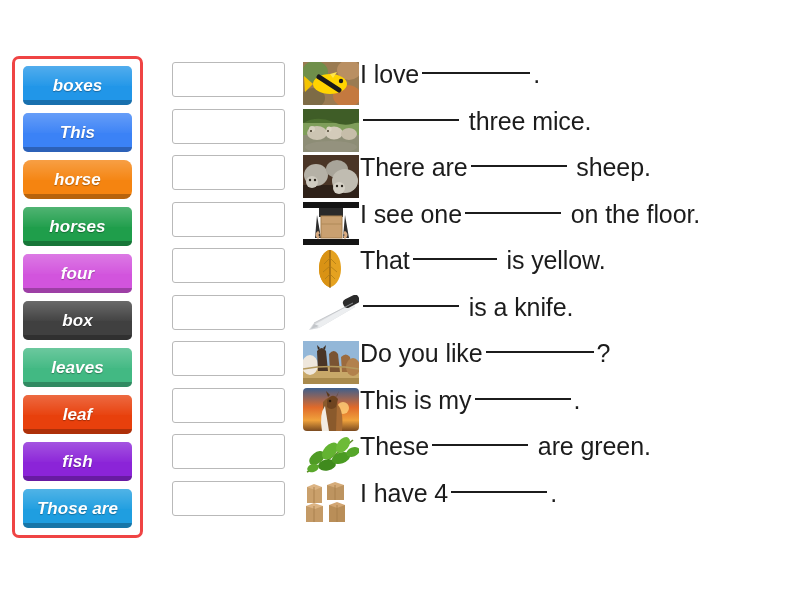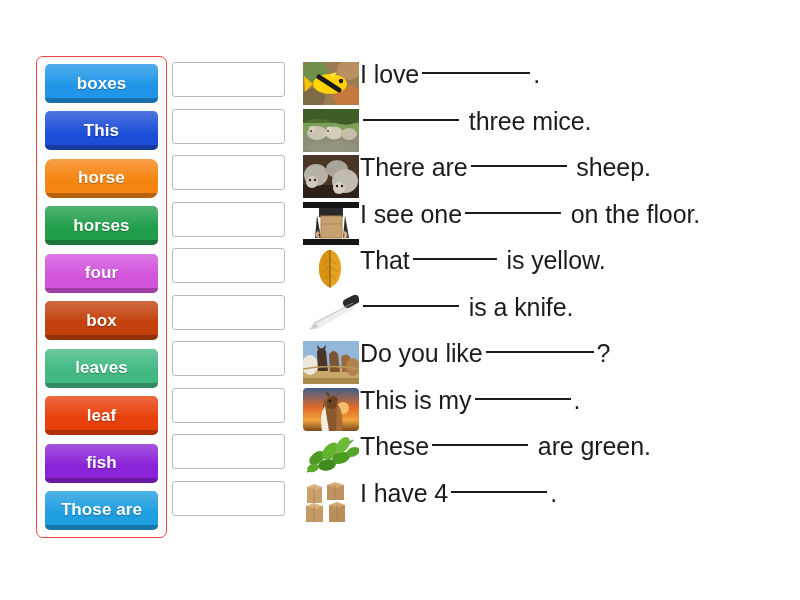--- a/index.html
+++ b/index.html
@@ -15,31 +15,32 @@
   #app {
     position: relative;
     width: 800px;
     height: 600px;
     background: #ffffff;
   }
 
   
   #word-bank {
     position: absolute;
-    left: 36px;
+    left: 12px;
     top: 56px;
     width: 131px;
     height: 482px;
-    border: 1px solid #ef4444;
+    border: 3px solid #ef4444;
     border-radius: 7px;
     background: #ffffff;
     padding: 7px 8px;
     display: flex;
     flex-direction: column;
     justify-content: space-between;
+    font-style: italic;
   }
 
   .word-tile {
     height: 39px;
     border-radius: 5px;
     display: flex;
     align-items: center;
     justify-content: center;
     color: #ffffff;
     font-size: 17px;
@@ -128,33 +129,33 @@
 </head>
 <body>
 
 <div id="app">
 
   <div id="word-bank">
 
     <div class="word-tile" style="background: rgb(33, 150, 232);">
       <span>boxes</span>
     </div>
-    <div class="word-tile" style="background: #1d4ed8;">
+    <div class="word-tile" style="background: #3b82f6;">
       <span>This</span>
     </div>
     <div class="word-tile" style="background: rgb(245, 132, 16); border-radius: 8px;">
       <span>horse</span>
     </div>
     <div class="word-tile" style="background: rgb(31, 158, 75); text-align: center;">
       <span>horses</span>
     </div>
     <div class="word-tile" style="background: rgb(210, 84, 221);">
       <span>four</span>
     </div>
-    <div class="word-tile" style="background: #c2410c;">
+    <div class="word-tile" style="background: #404040;">
       <span>box</span>
     </div>
     <div class="word-tile" style="background: rgb(66, 185, 131);">
       <span>leaves</span>
     </div>
     <div class="word-tile" style="background: rgb(232, 64, 12);">
       <span>leaf</span>
     </div>
     <div class="word-tile" style="background: rgb(139, 36, 216);">
       <span>fish</span>

